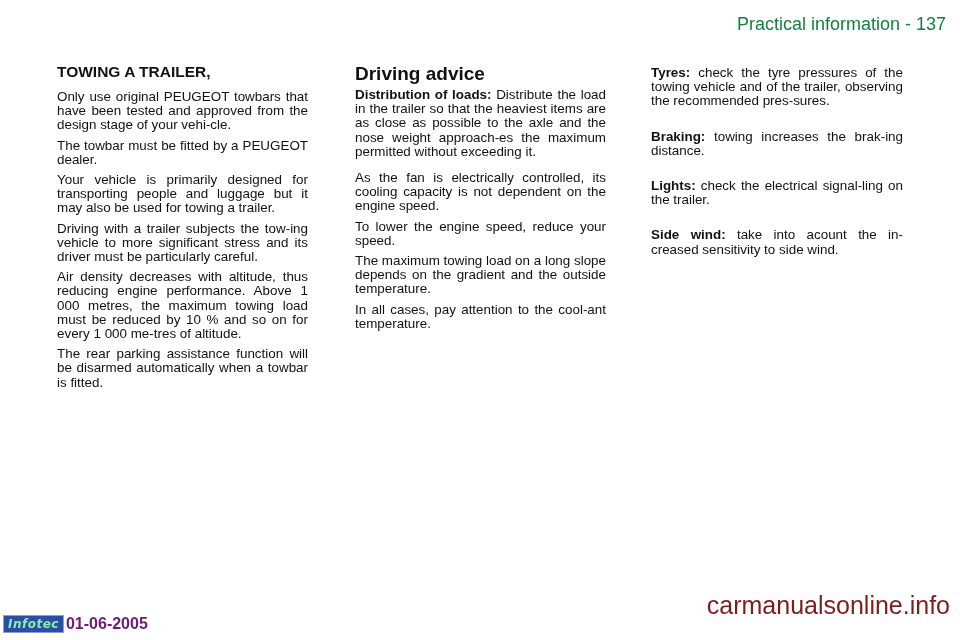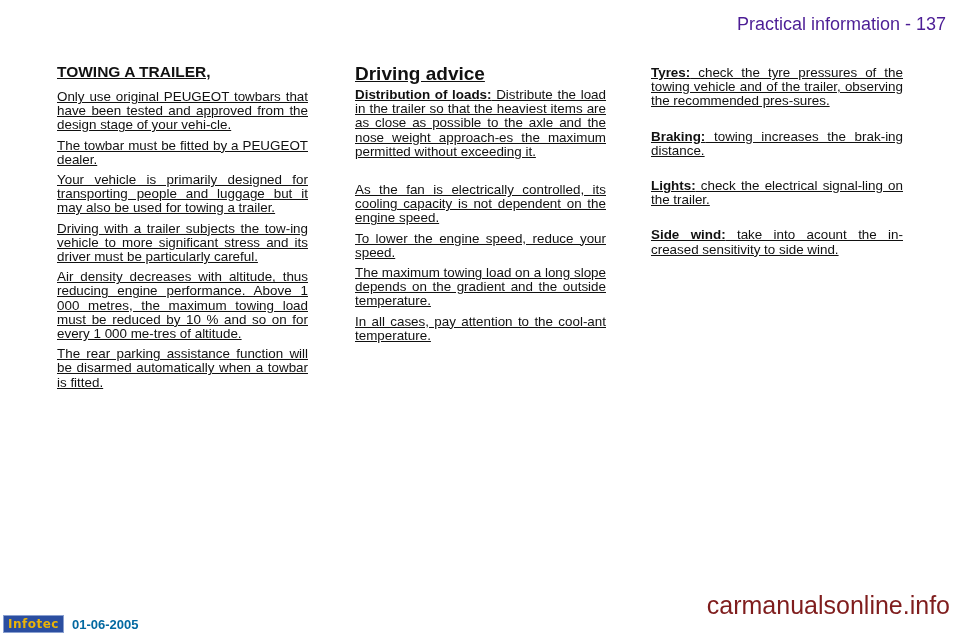--- a/index.html
+++ b/index.html
@@ -1,42 +1,43 @@
 <!DOCTYPE html>
 <html><head>
   <meta charset="utf-8">
   <style>
     html, body { margin: 0; padding: 0; }
     body {
       width: 960px; height: 640px; background: #ffffff; position: relative; overflow: hidden;
       font-family: "Liberation Sans", sans-serif; color: #111;
     }
     .header {
-      position: absolute; top: 14px; right: 14px; font-size: 18px; color: #4c1d95;
+      position: absolute; top: 14px; right: 14px; font-size: 18px; color: #15803d;
       font-family: "Liberation Sans", sans-serif;
     }
-    .col { position: absolute; top: 64px; font-size: 13.4px; line-height: 14.2px; text-align: justify; text-decoration: underline; }
+    .col { position: absolute; top: 64px; font-size: 13.4px; line-height: 14.2px; text-align: justify; }
     .col1 { left: 57px; width: 251px; }
     .col2 { left: 355px; width: 251px; top: 66px; }
     .col3 { left: 651px; width: 252px; top: 66px; }
     .h-main { font-weight: bold; font-size: 15.5px; line-height: 16px; margin: 0 0 10px 0; text-align: left; }
     .h-sub { font-weight: bold; font-size: 19px; line-height: 16px; margin: 0 0 6px 0; text-align: left; }
     p { margin: 0 0 6px 0; }
-    .gap { margin-bottom: 24px; }
+    .gap { margin-bottom: 12px; }
     .gap3 { margin-bottom: 21px; }
     b { font-weight: bold; }
     .footer-left {
       position: absolute; left: 3px; bottom: 7px; display: flex; align-items: center;
     }
     .badge {
-      background: #2b4ea0; color: #eab308; font-weight: bold; font-size: 12px;
+      background: #2b4ea0; color: #86efac; font-weight: bold; font-size: 12px;
       padding: 1px 4px; letter-spacing: 0.5px; border: 1px solid #8aa0d0;
       font-family: "DejaVu Sans", sans-serif;
+      font-style: italic;
     }
-    .date { color: #0369a1; font-weight: bold; font-size: 13px; margin-left: 8px; }
+    .date { color: #701a75; font-weight: bold; font-size: 16px; margin-left: 2px; }
     .footer-right {
       position: absolute; right: 10px; bottom: 20px; color: #7f1d1d; font-size: 25px;
       font-family: "Liberation Sans", sans-serif;
     }
   </style>
 </head>
 <body>
 
 <div class="header">Practical information - 137</div>
 

